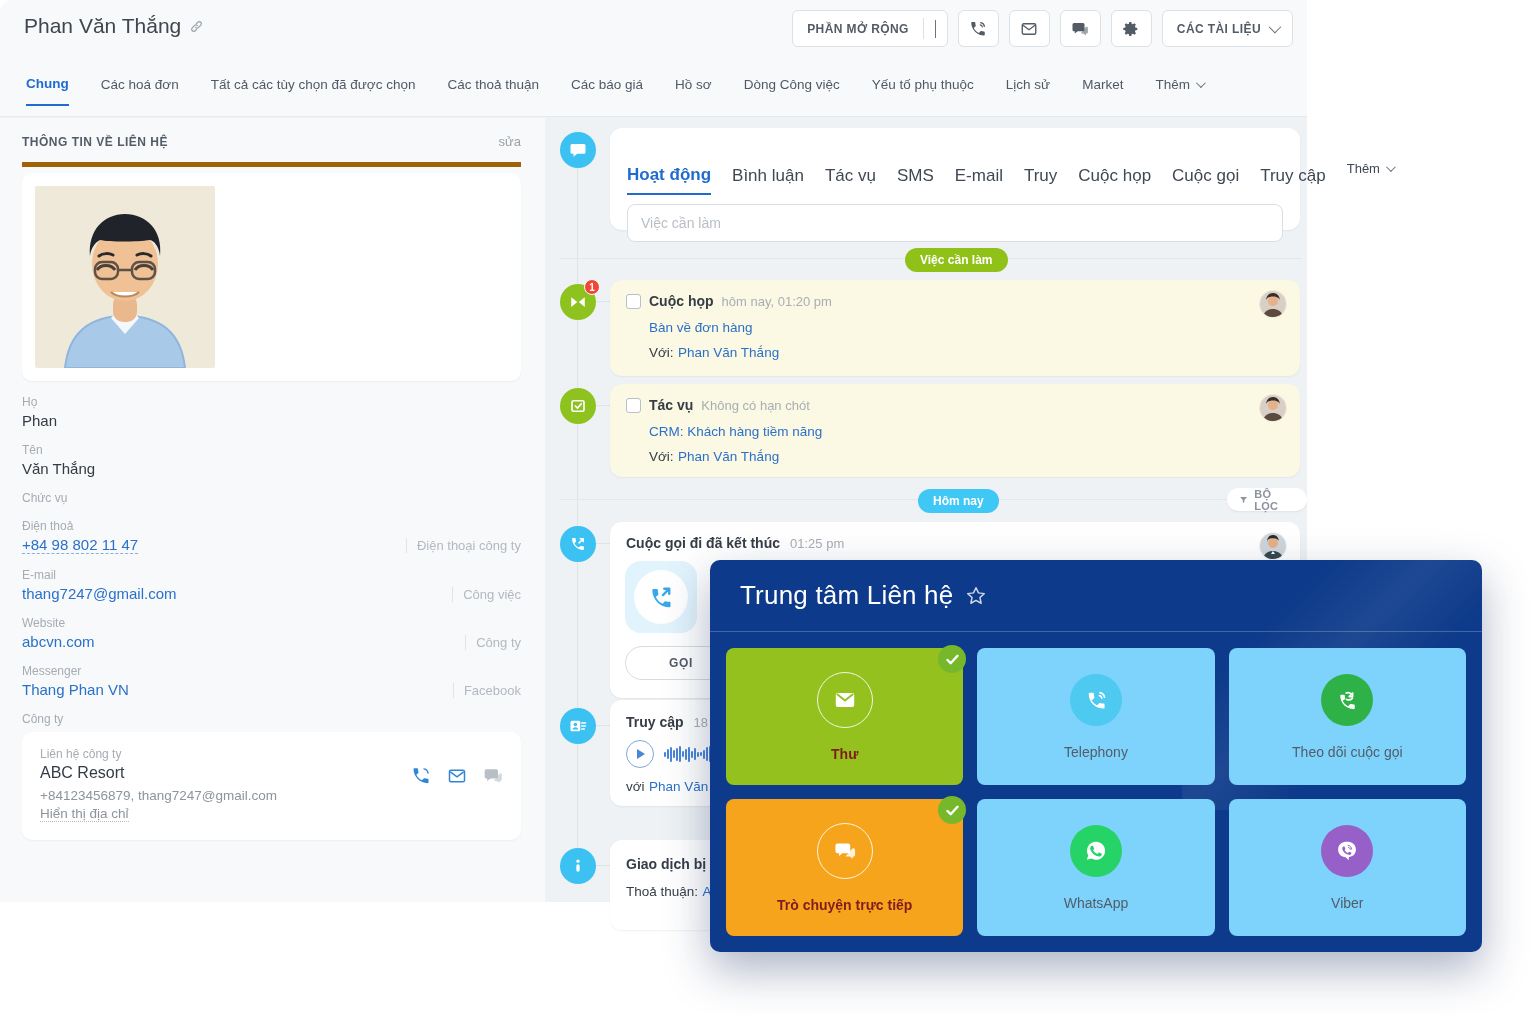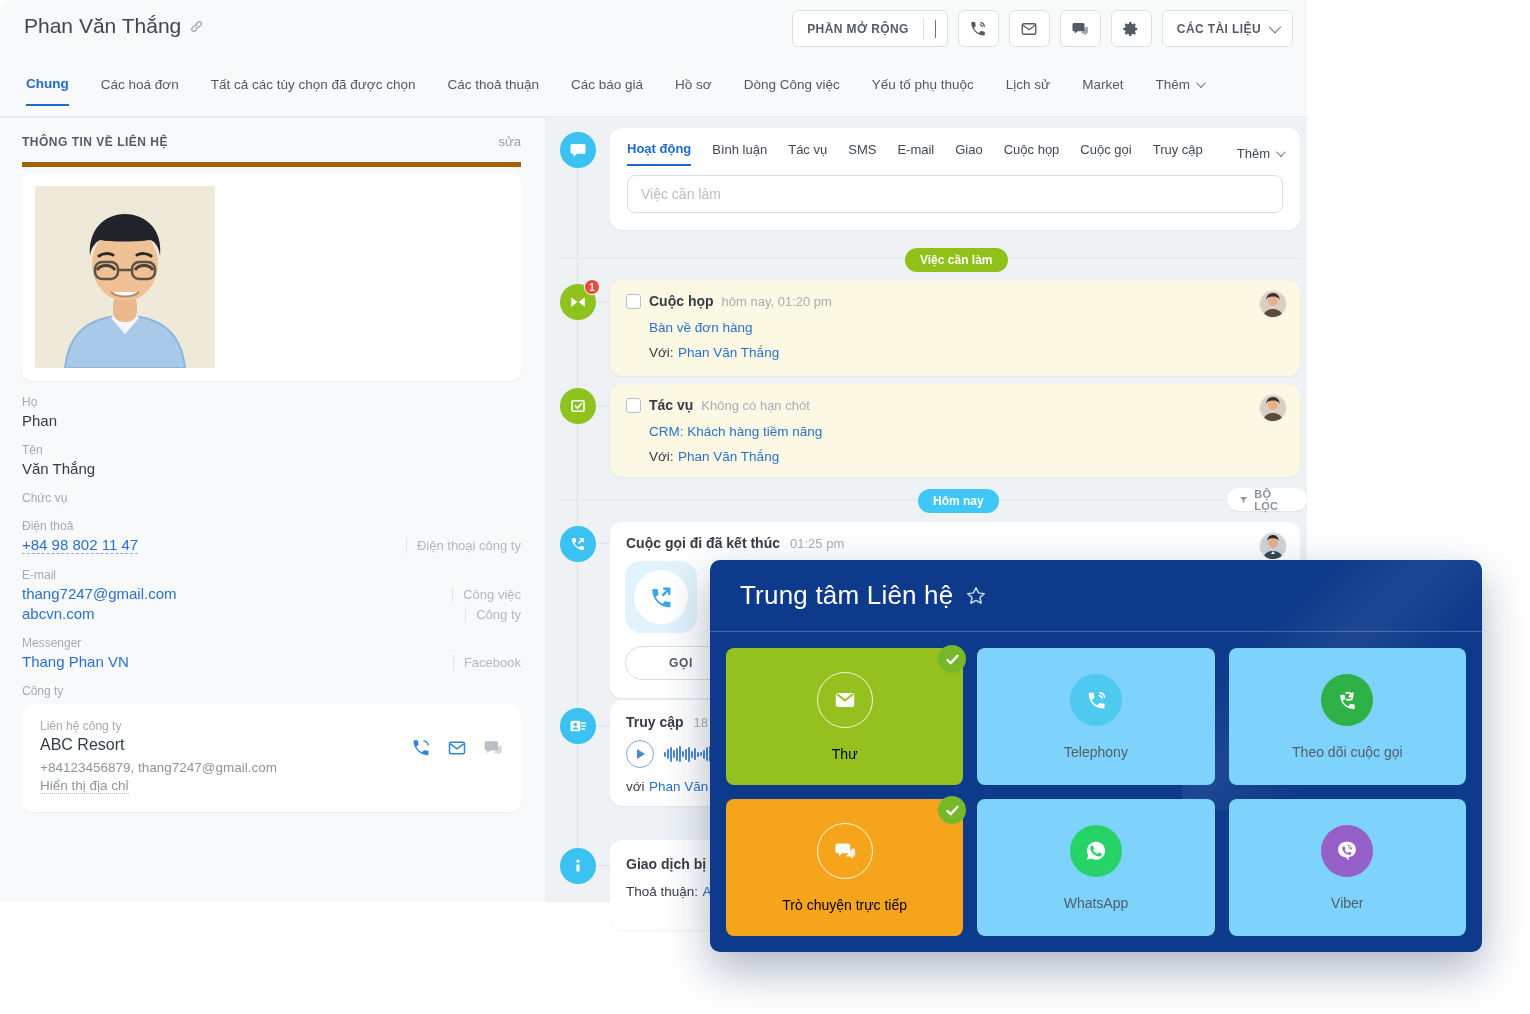--- a/index.html
+++ b/index.html
@@ -56,21 +56,21 @@
   .tl-icon svg { width:18px; height:18px; }
   .ic-blue { background:#3bc1f2; }
   .ic-green { background:#8dc21f; }
   .cnt-badge { position:absolute; top:-5px; right:-4px; width:16px; height:16px; border-radius:50%; background:#ef4836; color:#fff; font-size:10px; font-weight:700; display:flex; align-items:center; justify-content:center; border:1px solid #fff; }
 
   .card { position:absolute; left:610px; width:690px; border-radius:12px; box-shadow:0 1px 2px rgba(60,70,80,.07); background:#fff; z-index:1; }
   .card.yellow { background:#fbf8e3; }
 
   .tabs-card { top:128px; height:102px; padding:13px 17px; }
   .act-tabs { display:flex; gap:21px; align-items:center; }
-  .act-tab { font-size:13px; color:#3f4853; padding-bottom:8px; cursor:pointer; white-space:nowrap; }
+  .act-tab { font-size:17px; color:#3f4853; padding-bottom:8px; cursor:pointer; white-space:nowrap;margin-top:24px; }
   .act-tab.active { color:#1f6bd0; font-weight:700; border-bottom:2px solid #1f6bd0; }
   .act-more { margin-left:auto; display:flex; gap:6px; align-items:center; font-size:13px; color:#3f4853; cursor:pointer; }
   .composer { margin-top:9px; width:100%; height:38px; border:1px solid #d9dee3; border-radius:8px; background:#fff; padding:0 13px; font-size:14px; color:#333; font-family:"Liberation Sans",sans-serif; }
   .composer::placeholder { color:#b8bec5; }
 
   .sep-line { position:absolute; left:560px; width:742px; height:1px; background:#e2e7ea; z-index:0; }
   .pill { position:absolute; z-index:1; color:#fff; font-size:12px; font-weight:700; padding:5px 15px; border-radius:13px; }
   .pill.green { background:#8fc119; }
   .pill.cyan { background:#3fc8f5; }
   .filter-btn { position:absolute; left:1227px; top:488px; z-index:1; background:#fff; border-radius:12px; height:23px; padding:0 12px; display:flex; align-items:center; gap:6px; font-size:11px; font-weight:700; color:#8b939c; letter-spacing:.3px; box-shadow:0 1px 2px rgba(60,70,80,.08); cursor:pointer; }
@@ -107,21 +107,21 @@
   .modal { position:absolute; left:710px; top:560px; width:772px; height:392px; border-radius:10px; background:#0d3a8a; box-shadow:0 18px 45px rgba(20,40,90,.35); z-index:50; overflow:hidden; }
   .modal .streak { position:absolute; right:-120px; top:-170px; width:420px; height:420px; background:linear-gradient(135deg, rgba(255,255,255,0) 38%, rgba(255,255,255,.07) 50%, rgba(255,255,255,0) 62%); transform:rotate(0deg); pointer-events:none; }
   .m-head { position:absolute; left:0; top:0; width:100%; height:72px; border-bottom:1px solid rgba(255,255,255,.22); display:flex; align-items:center; padding:0 30px; gap:12px; }
   .m-title { color:#fff; font-size:26px; font-weight:400; letter-spacing:.2px; }
   .m-star { width:22px; height:22px; }
   .m-grid { position:absolute; left:0; top:72px; width:100%; bottom:0; padding:16px; display:grid; grid-template-columns:repeat(3,1fr); grid-template-rows:repeat(2,1fr); gap:14px; }
   .tile { position:relative; border-radius:8px; background:#7dd3fc; display:flex; flex-direction:column; align-items:center; justify-content:center; gap:16px; cursor:pointer; }
   .tile .t-label { font-size:14px; color:#535c69; margin-top:2px; }
   .tile.sel-green { background:#95c11f; }
   .tile.sel-orange { background:#f7a41d; }
-  .tile.sel-green .t-label, .tile.sel-orange .t-label { color:#000000; font-weight:400; }
+  .tile.sel-green .t-label, .tile.sel-orange .t-label { color:#7f1d1d; font-weight:700; }
   .t-ring { width:56px; height:56px; border-radius:50%; border:1.5px solid rgba(255,255,255,.85); display:flex; align-items:center; justify-content:center; }
   .t-circle { width:52px; height:52px; border-radius:50%; display:flex; align-items:center; justify-content:center; }
   .t-circle svg, .t-ring svg { width:26px; height:26px; }
   .sel-badge { position:absolute; right:-3px; top:-3px; width:28px; height:28px; border-radius:50%; background:#76b82a; display:flex; align-items:center; justify-content:center; }
   .sel-badge svg { width:13px; height:13px; }
 </style>
 </head>
 <body>
 
 <div class="app">
@@ -232,20 +232,21 @@
       <span class="f-link dashed">+84 98 802 11 47</span>
       <span class="f-qual">Điện thoại công ty</span>
     </div>
 
     <div class="f-label">E-mail</div>
     <div class="f-valrow">
       <span class="f-link">thang7247@gmail.com</span>
       <span class="f-qual">Công việc</span>
     </div>
 
+    <div class="f-label">Website</div>
     <div class="f-valrow">
       <span class="f-link">abcvn.com</span>
       <span class="f-qual">Công ty</span>
     </div>
 
     <div class="f-label">Messenger</div>
     <div class="f-valrow">
       <span class="f-link">Thang Phan VN</span>
       <span class="f-qual">Facebook</span>
     </div>
@@ -318,21 +319,21 @@
       </svg>
   </div>
 
   <div class="card tabs-card">
     <div class="act-tabs">
       <span class="act-tab active">Hoạt động</span>
       <span class="act-tab">Bình luận</span>
       <span class="act-tab">Tác vụ</span>
       <span class="act-tab">SMS</span>
       <span class="act-tab">E-mail</span>
-      <span class="act-tab">Giao</span>
+      <span class="act-tab">Truy</span>
       <span class="act-tab">Cuộc họp</span>
       <span class="act-tab">Cuộc gọi</span>
       <span class="act-tab">Truy cập</span>
       <span class="act-more">
           <span>Thêm</span>
           <span class="tab-caret"></span>
         </span>
     </div>
     <input class="composer" type="text" placeholder="Việc cần làm" style="">
   </div>

